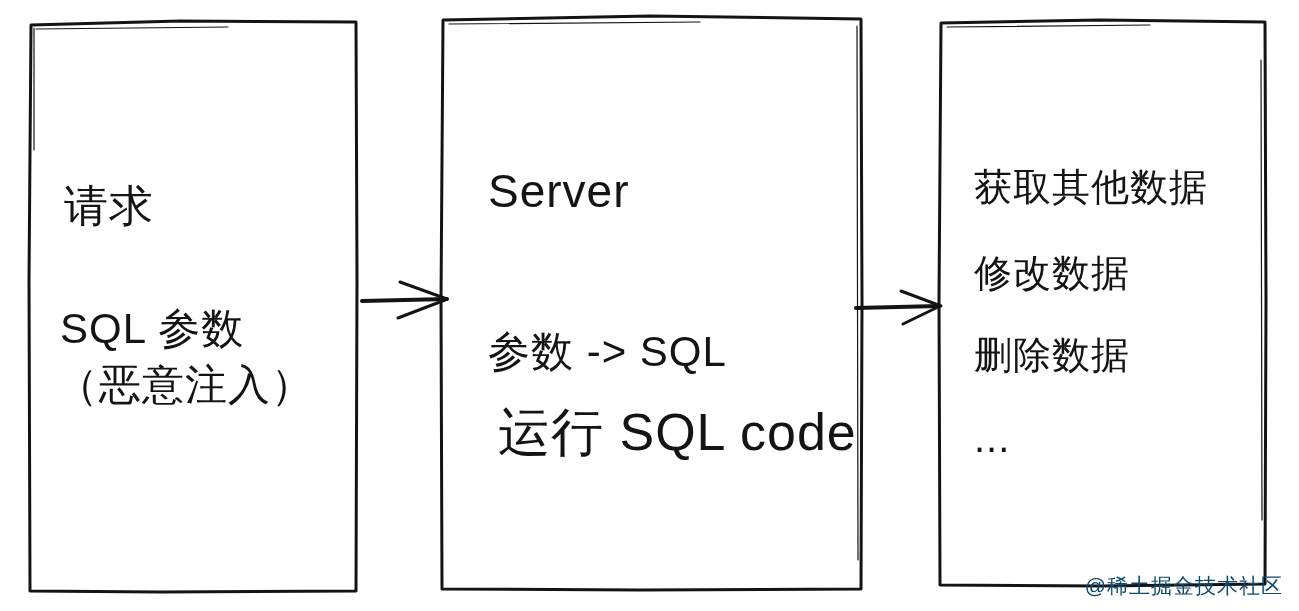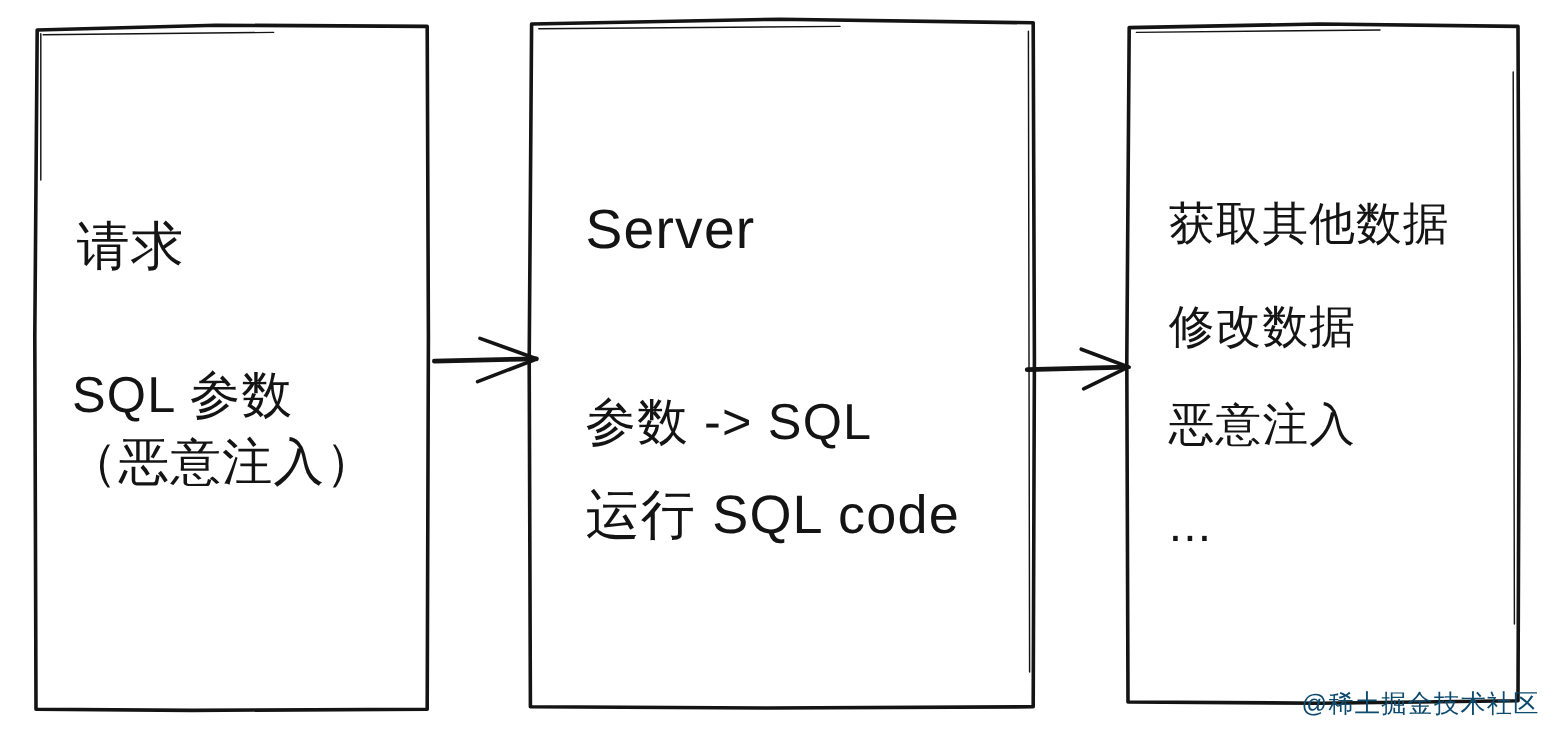--- a/index.html
+++ b/index.html
@@ -68,22 +68,22 @@
       </g>
     </g>
   </svg>
 
   <div class="txt cjk" style="left:64px;  top:184px; font-size:44px;">请求</div>
   <div class="txt hand" style="left:60px;  top:308px; font-size:42px;">SQL 参数</div>
   <div class="txt cjk" style="left:56px;  top:364px; font-size:42px;">（恶意注入）</div>
 
   <div class="txt hand" style="left:488px; top:168px; font-size:46px;">Server</div>
   <div class="txt hand" style="left:488px; top:288px; font-size:42px;margin-top:43px;">参数 -&gt; SQL</div>
-  <div class="txt hand" style="left:488px; top:406px; font-size:45px;">运行 SQL code</div>
+  <div class="txt hand" style="left:498px; top:406px; font-size:52px;">运行 SQL code</div>
 
   <div class="txt cjk" style="left:974px; top:168px; font-size:38px;">获取其他数据</div>
   <div class="txt cjk" style="left:974px; top:254px; font-size:38px;">修改数据</div>
-  <div class="txt cjk" style="left:974px; top:336px; font-size:38px;">恶意注入</div>
+  <div class="txt cjk" style="left:974px; top:336px; font-size:38px;">删除数据</div>
   <div class="txt hand" style="left:974px; top:418px; font-size:40px;">...</div>
 
   <div class="watermark">@稀土掘金技术社区</div>
 
 </div>
 
 </body></html>

